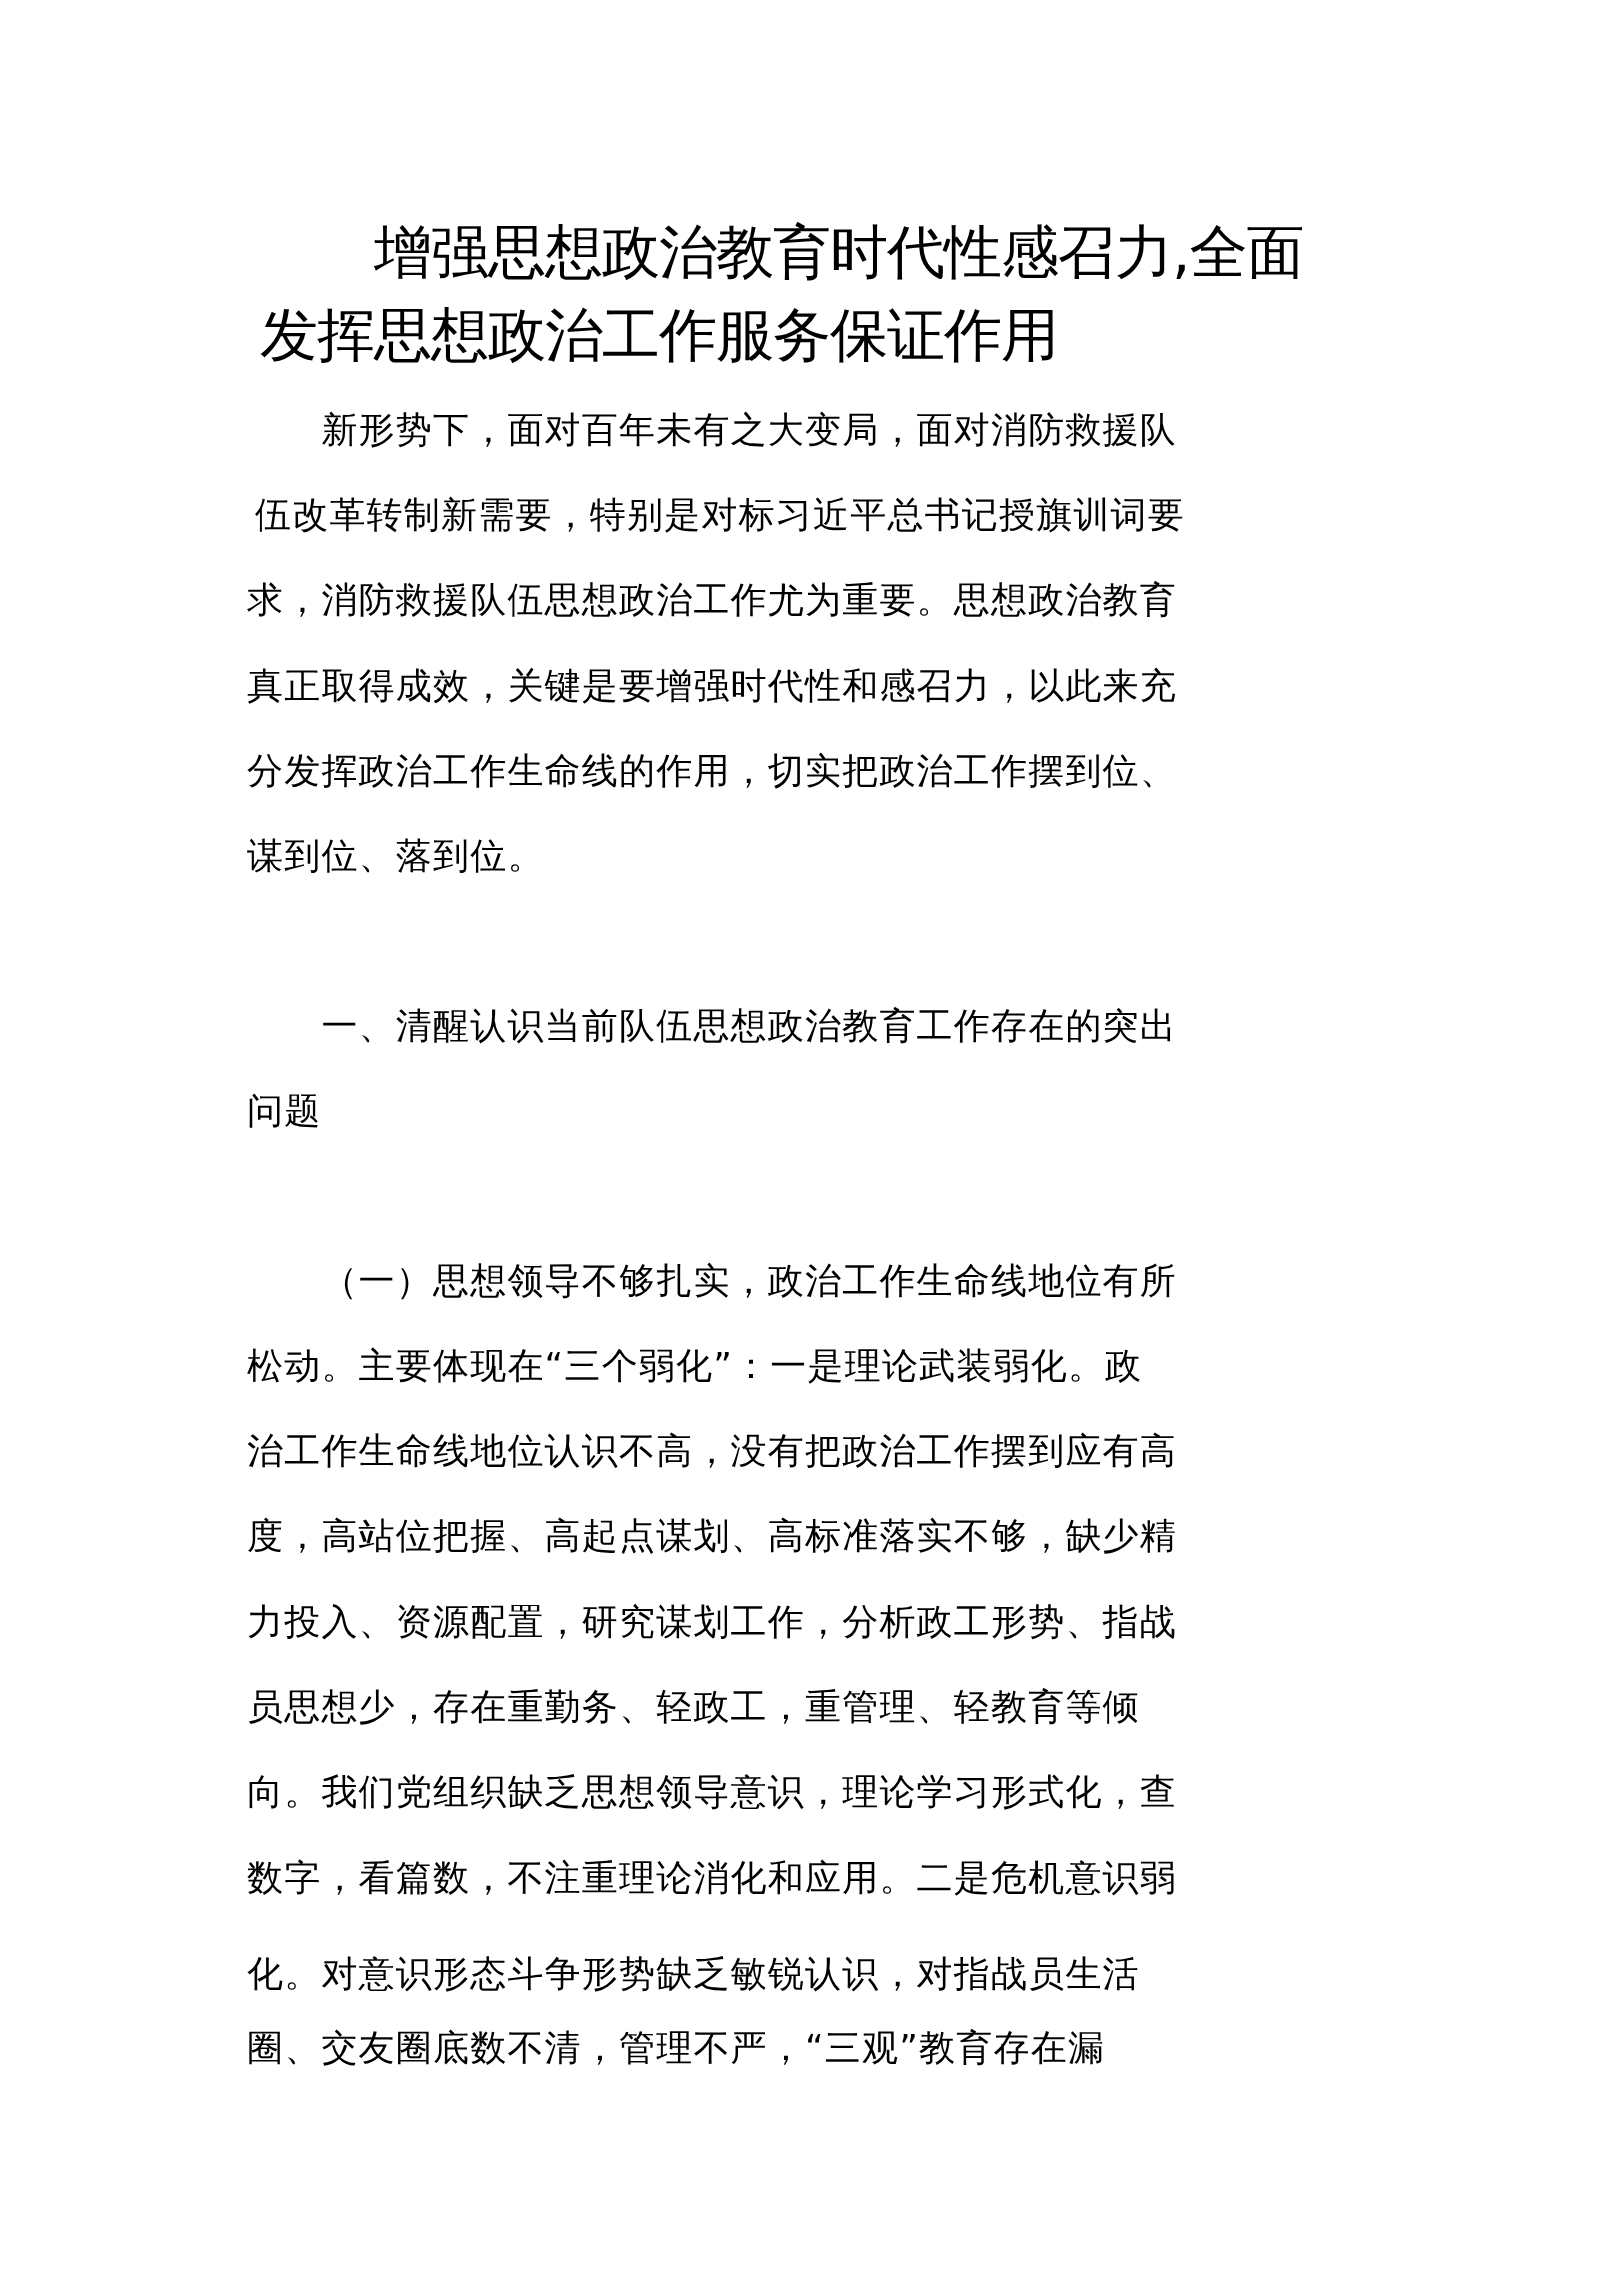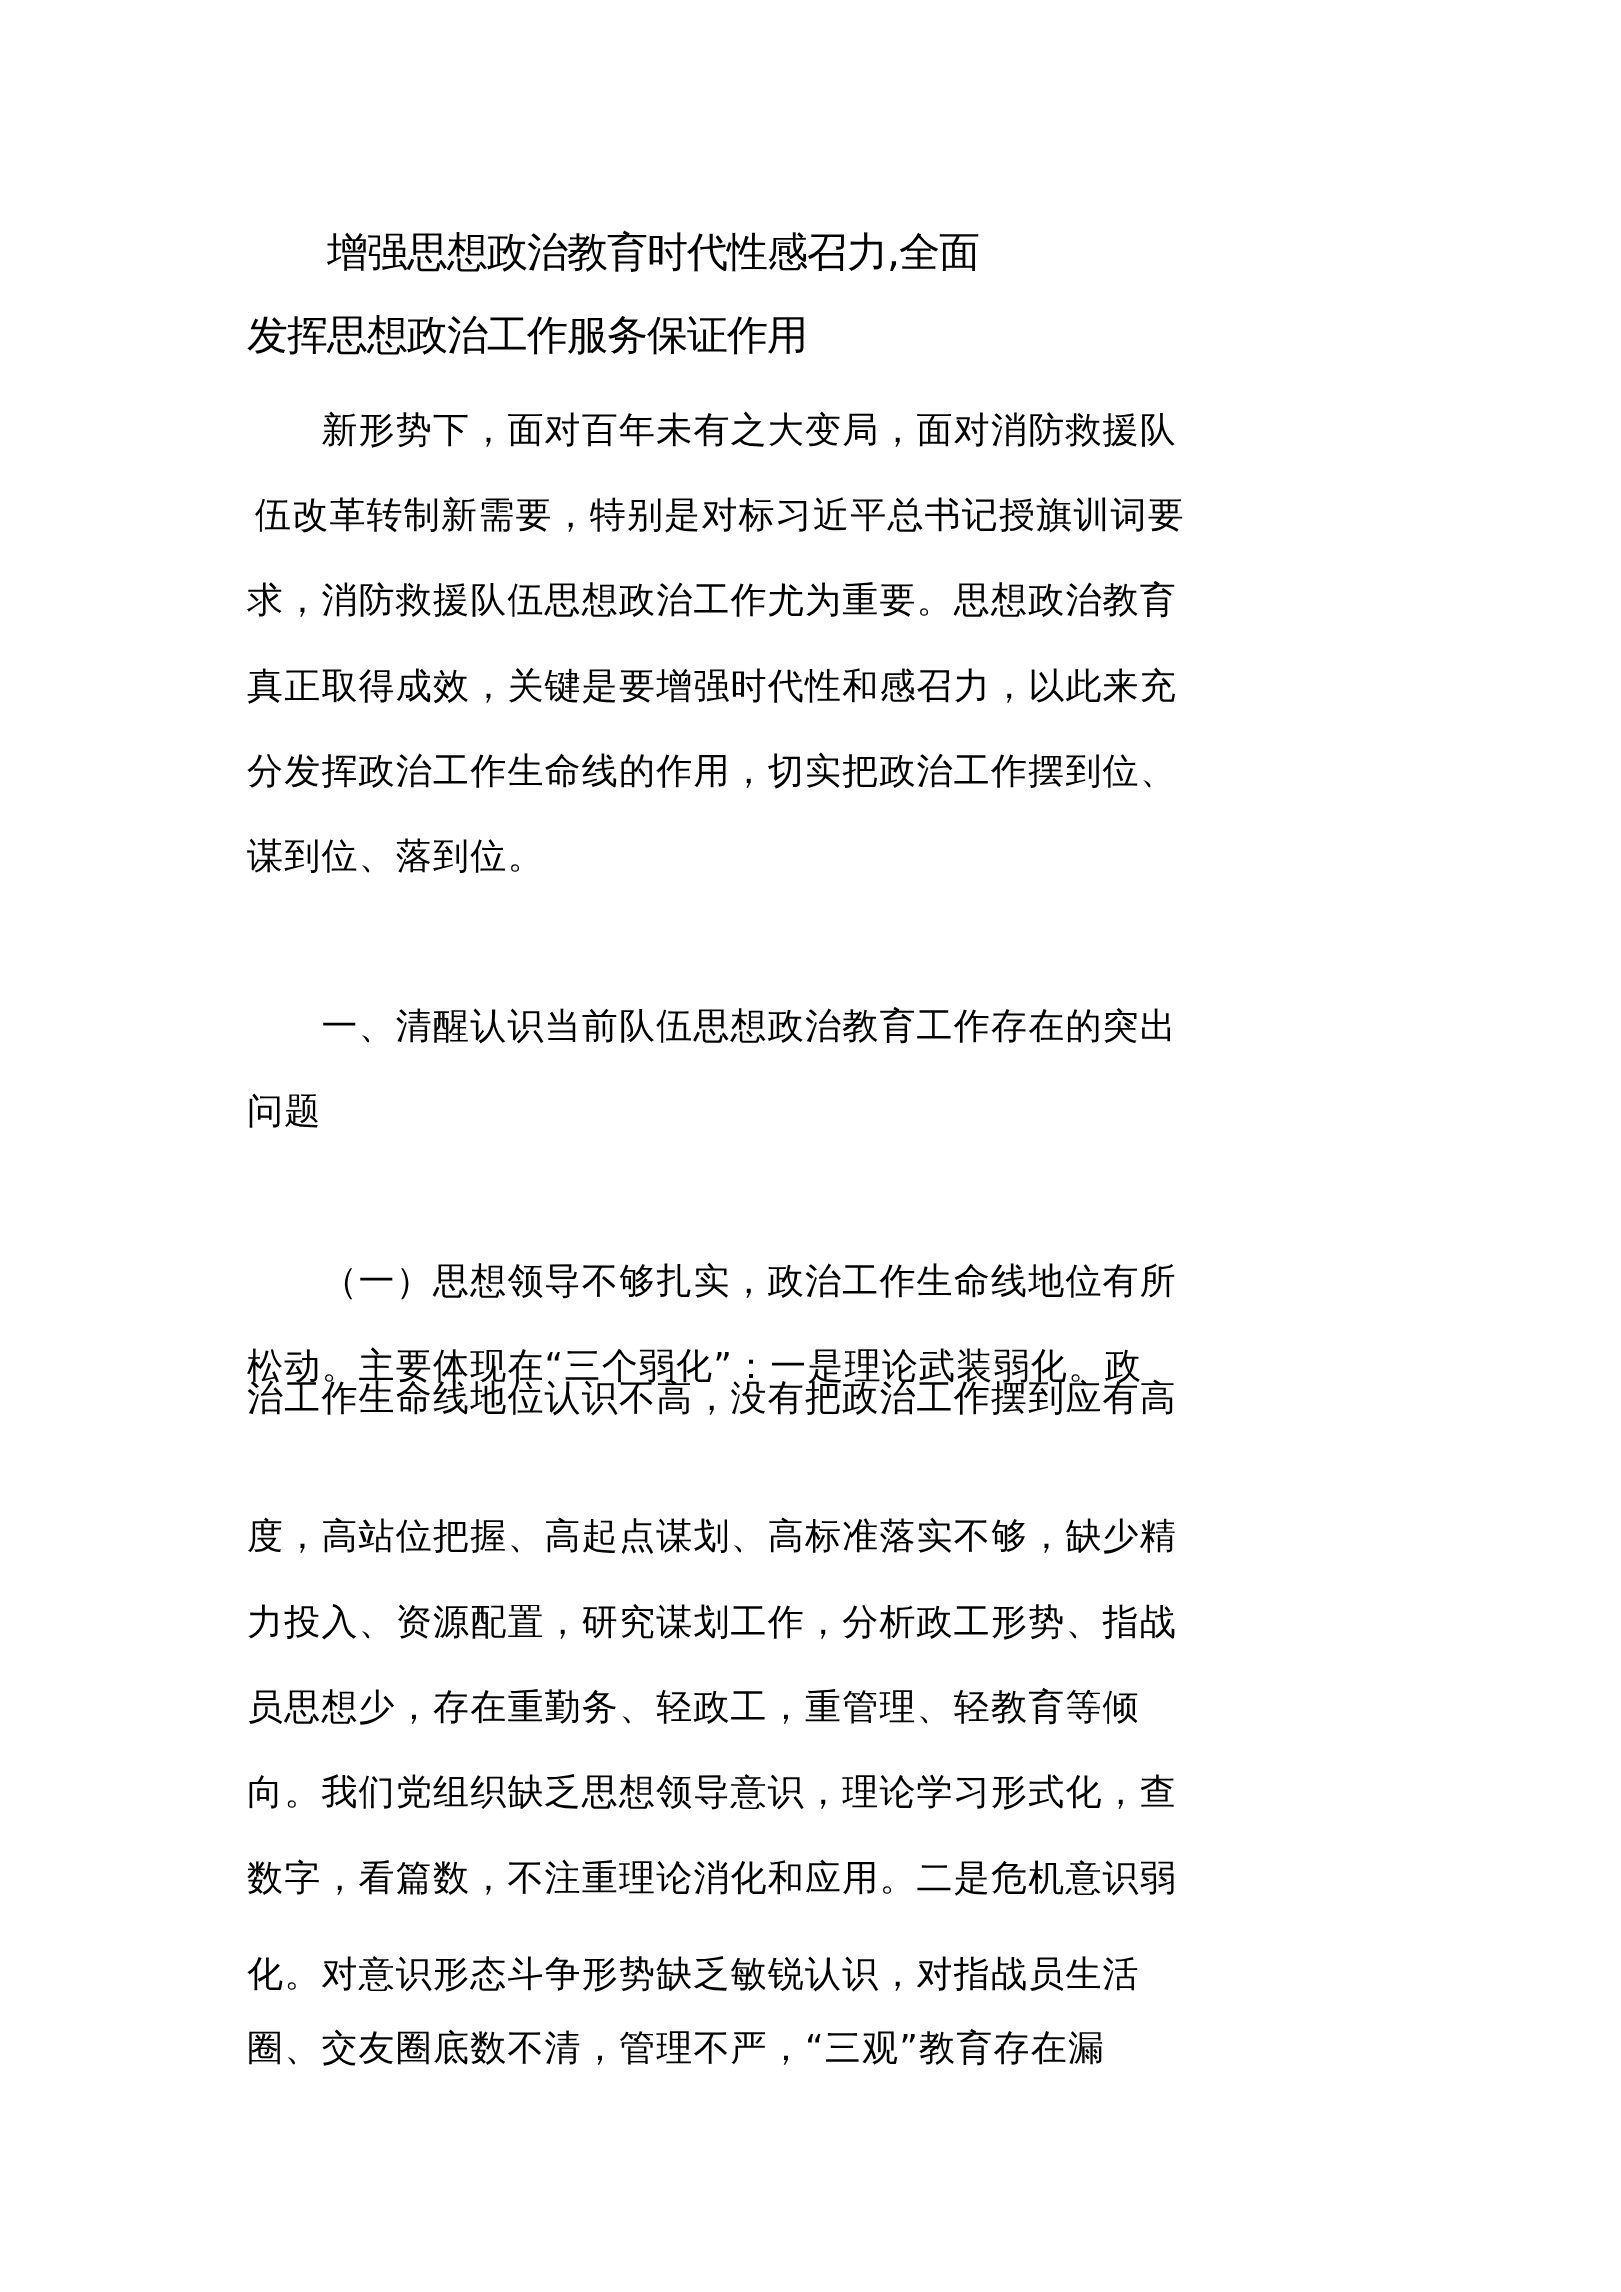--- a/index.html
+++ b/index.html
@@ -16,22 +16,22 @@
     color: #000000;
   }
   .page {
     position: absolute;
     left: 247px;
     top: 0;
     width: 1100px;
   }
   .title-line {
     position: absolute;
-    left: 0;
-    font-size: 41px;
+    left: 13px;
+    font-size: 58px;
     line-height: 69px;
     white-space: nowrap;
     letter-spacing: -1px;
   }
   .line {
     position: absolute;
     left: 0;
     font-size: 36px;
     line-height: 55px;
     white-space: nowrap;
@@ -58,21 +58,21 @@
   </div>
 
   <div>
     <div class="line" style="top:998px;">　　一、清醒认识当前队伍思想政治教育工作存在的突出</div>
     <div class="line" style="top:1083px;">问题</div>
   </div>
 
   <div>
     <div class="line" style="top:1253px;">　　（一）思想领导不够扎实，政治工作生命线地位有所</div>
     <div class="line" style="top:1338px;">松动。主要体现在“三个弱化”：一是理论武装弱化。政</div>
-    <div class="line" style="top:1370px;">治工作生命线地位认识不高，没有把政治工作摆到应有高</div>
+    <div class="line" style="top:1423px;">治工作生命线地位认识不高，没有把政治工作摆到应有高</div>
     <div class="line" style="top:1508px;">度，高站位把握、高起点谋划、高标准落实不够，缺少精</div>
     <div class="line" style="top:1594px;">力投入、资源配置，研究谋划工作，分析政工形势、指战</div>
     <div class="line" style="top:1679px;text-align:center;">员思想少，存在重勤务、轻政工，重管理、轻教育等倾</div>
     <div class="line" style="top:1764px;">向。我们党组织缺乏思想领导意识，理论学习形式化，查</div>
     <div class="line" style="top:1850px;">数字，看篇数，不注重理论消化和应用。二是危机意识弱</div>
     <div class="line" style="top:1935px;margin-top:11px;">化。对意识形态斗争形势缺乏敏锐认识，对指战员生活</div>
     <div class="line" style="top:2020px;">圈、交友圈底数不清，管理不严，“三观”教育存在漏</div>
   </div>
 
 </div>

